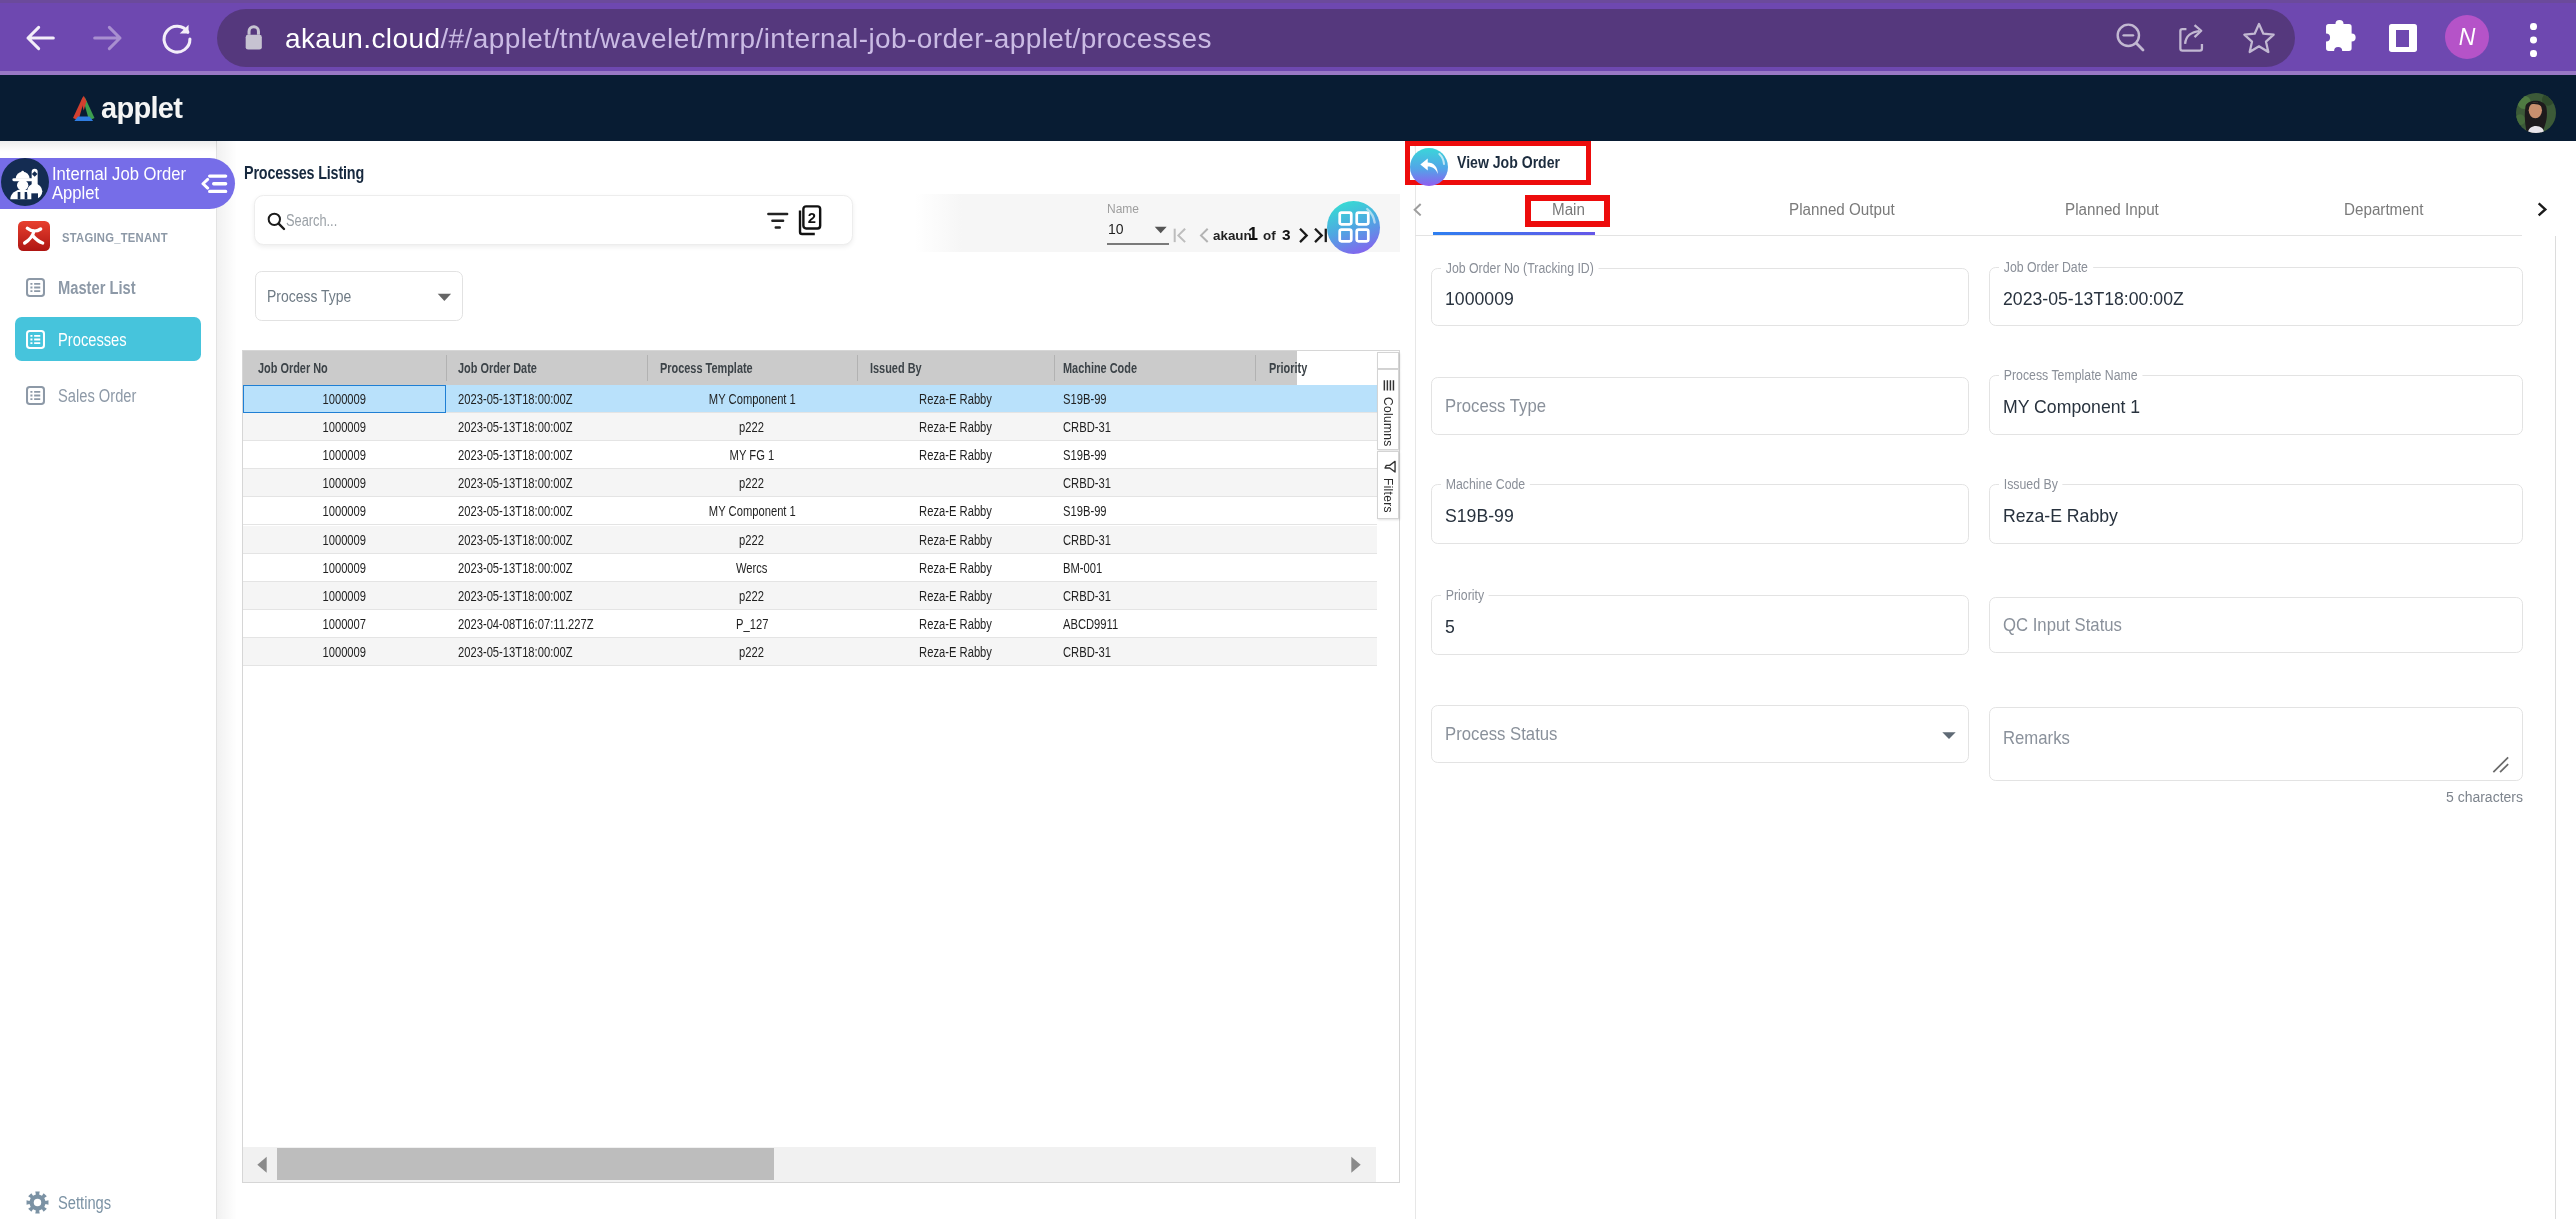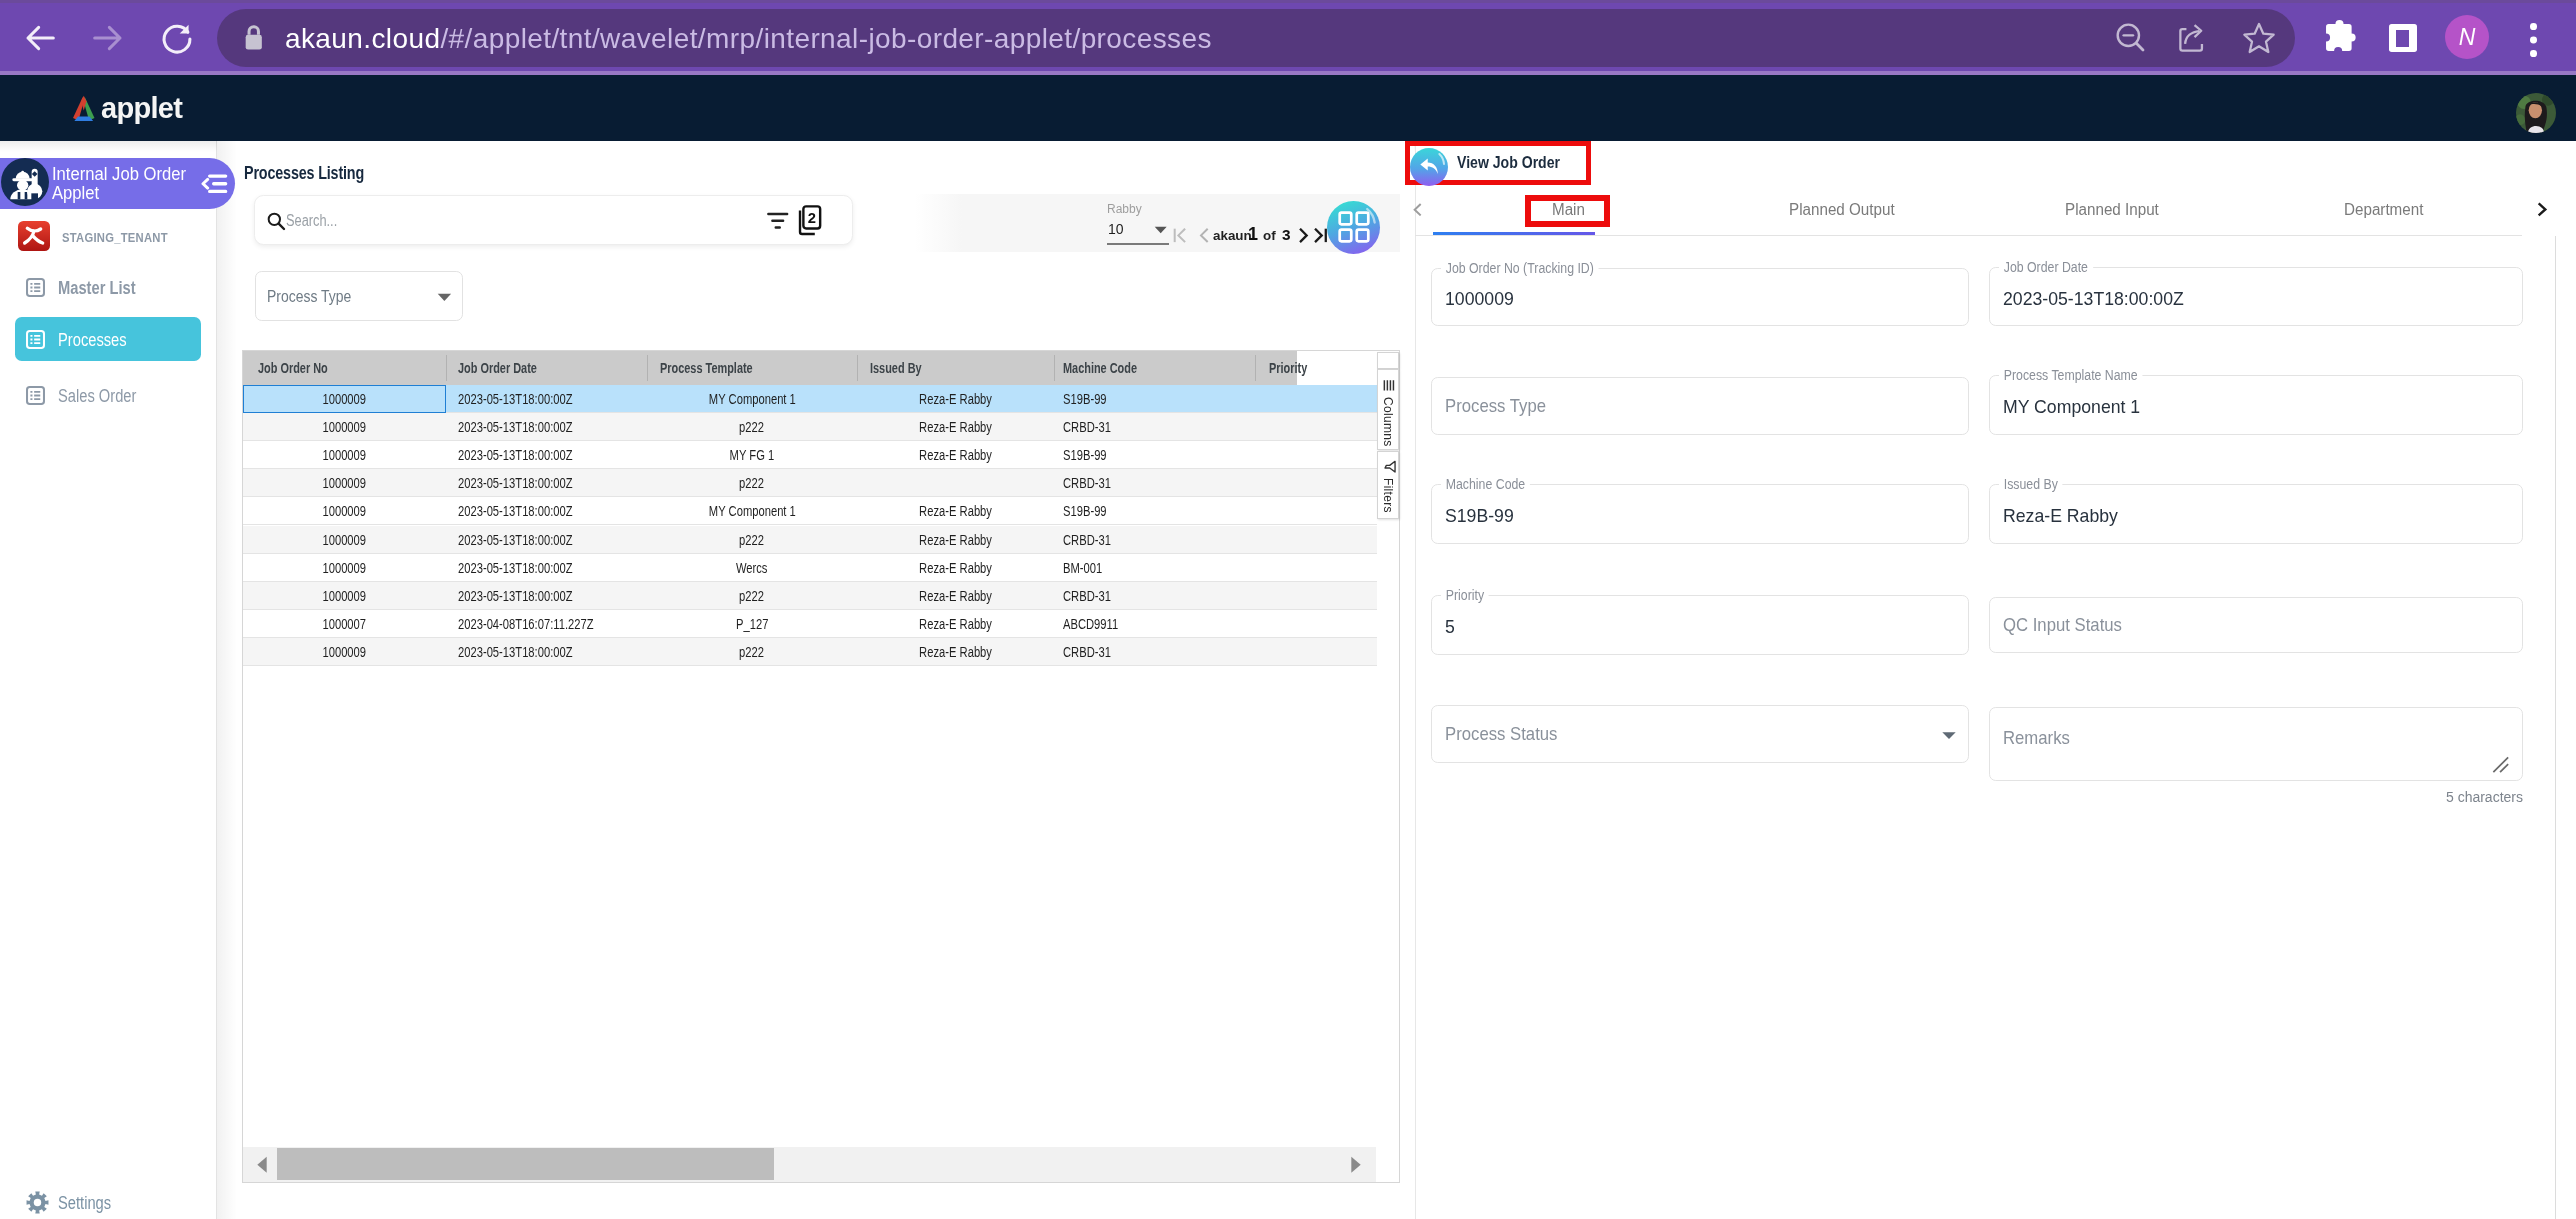--- a/index.html
+++ b/index.html
@@ -234,21 +234,21 @@
   <svg class="abs" style="left:512px;top:16px;" width="21.5" height="17.5" viewBox="0 0 32 26">
         <path d="M2 3 H30 M8 13 H24 M13 23 H19" stroke="#222" stroke-width="3.6" stroke-linecap="round"></path>
       </svg>
 </div>
 <svg class="abs" style="left:796px;top:205px;" width="25.5" height="31" viewBox="0 0 38 46">
       <path d="M6 8 V40 a3 3 0 0 0 3 3 H28" stroke="#111" stroke-width="3.6" fill="none"></path>
       <rect x="11" y="2" width="25" height="33" rx="4" stroke="#111" stroke-width="3.6" fill="none"></rect>
       <text x="23.5" y="26" text-anchor="middle" font-family="Liberation Sans" font-size="22" font-weight="bold" fill="#111">2</text>
     </svg>
 
-<div class="abs" style="left:1107px;top:202px;font-size:12px;color:#9e9e9e;">Rabby</div>
+<div class="abs" style="left:1107px;top:202px;font-size:12px;color:#9e9e9e;">Name</div>
 <div class="abs" style="left:1108px;top:221px;font-size:14px;color:#1f1f1f;">10</div>
 <svg class="abs" style="left:1154px;top:226px;" width="13.4" height="8" viewBox="0 0 20 12">
       <path d="M1 1 L10 11 L19 1 Z" fill="#555"></path>
     </svg>
 <div class="abs" style="left:1107px;top:243px;width:62px;height:2px;background:#7a7a7a;"></div>
 <svg class="abs" style="left:1173px;top:228px;" width="14.8" height="14.8" viewBox="0 0 22 22">
       <path d="M2.5 1 V21" stroke="#bdbdbd" stroke-width="3"></path>
       <path d="M18 1 L8 11 L18 21" stroke="#bdbdbd" stroke-width="3" fill="none"></path>
     </svg>
 <svg class="abs" style="left:1199px;top:228px;" width="10.7" height="14.8" viewBox="0 0 16 22">

